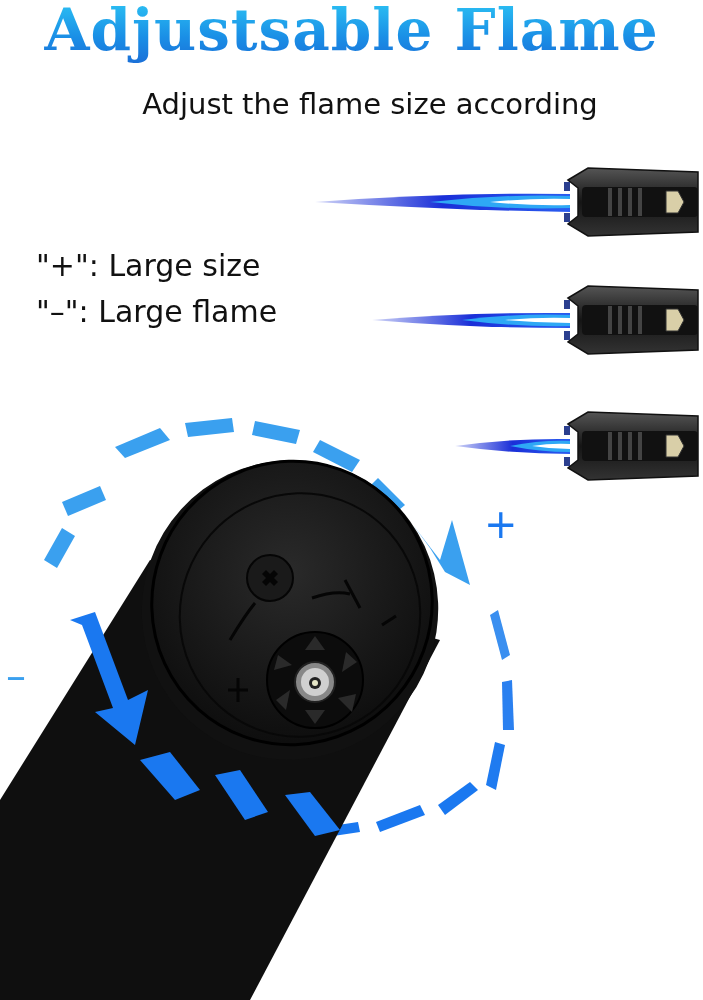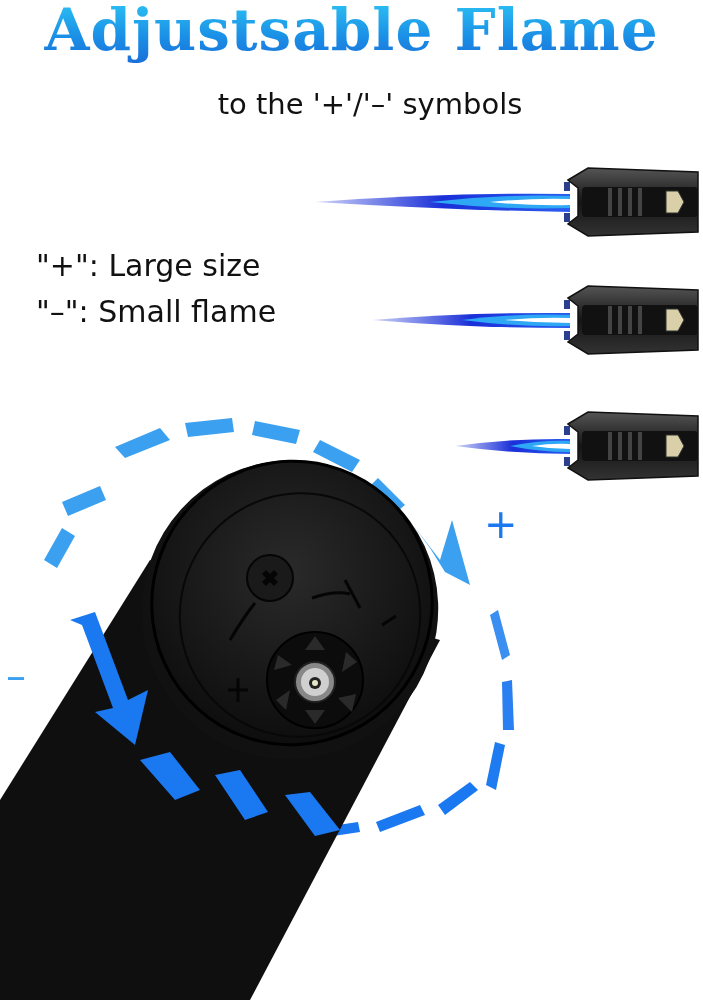--- a/index.html
+++ b/index.html
@@ -10,26 +10,26 @@
   .legend{position:absolute;left:36px;top:243px;font-family:"DejaVu Sans",sans-serif;font-size:30px;line-height:46px;color:#111;}
   .legend div{white-space:pre;}
   svg.art{position:absolute;left:0;top:0;}
 </style>
 </head>
 <body>
 
 <div class="title">Adjustsable Flame</div>
 
 <div class="subtitle">
-  <div>to the '+'/'–' symbols</div>
+  <div>Adjust the flame size according</div>
 </div>
 
 <div class="legend">
   <div><span>"+":</span> <span>Large size</span></div>
-  <div><span>"–":</span> <span>Small flame</span></div>
+  <div><span>"–":</span> <span>Large flame</span></div>
 </div>
 
 <svg class="art" width="703" height="1000" viewBox="0 0 703 1000">
   <defs>
     <linearGradient id="flameOuter" x1="0" x2="1" y1="0" y2="0">
       <stop offset="0" stop-color="#1a2fd8" stop-opacity="0.2"></stop>
       <stop offset="0.5" stop-color="#1a2fd8"></stop>
       <stop offset="1" stop-color="#2a5cf0"></stop>
     </linearGradient>
     <linearGradient id="metal" x1="0" x2="0" y1="0" y2="1">

